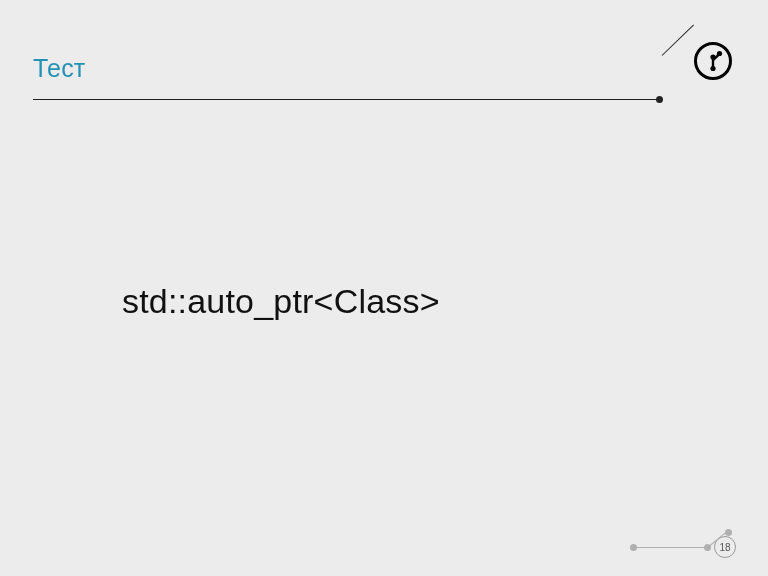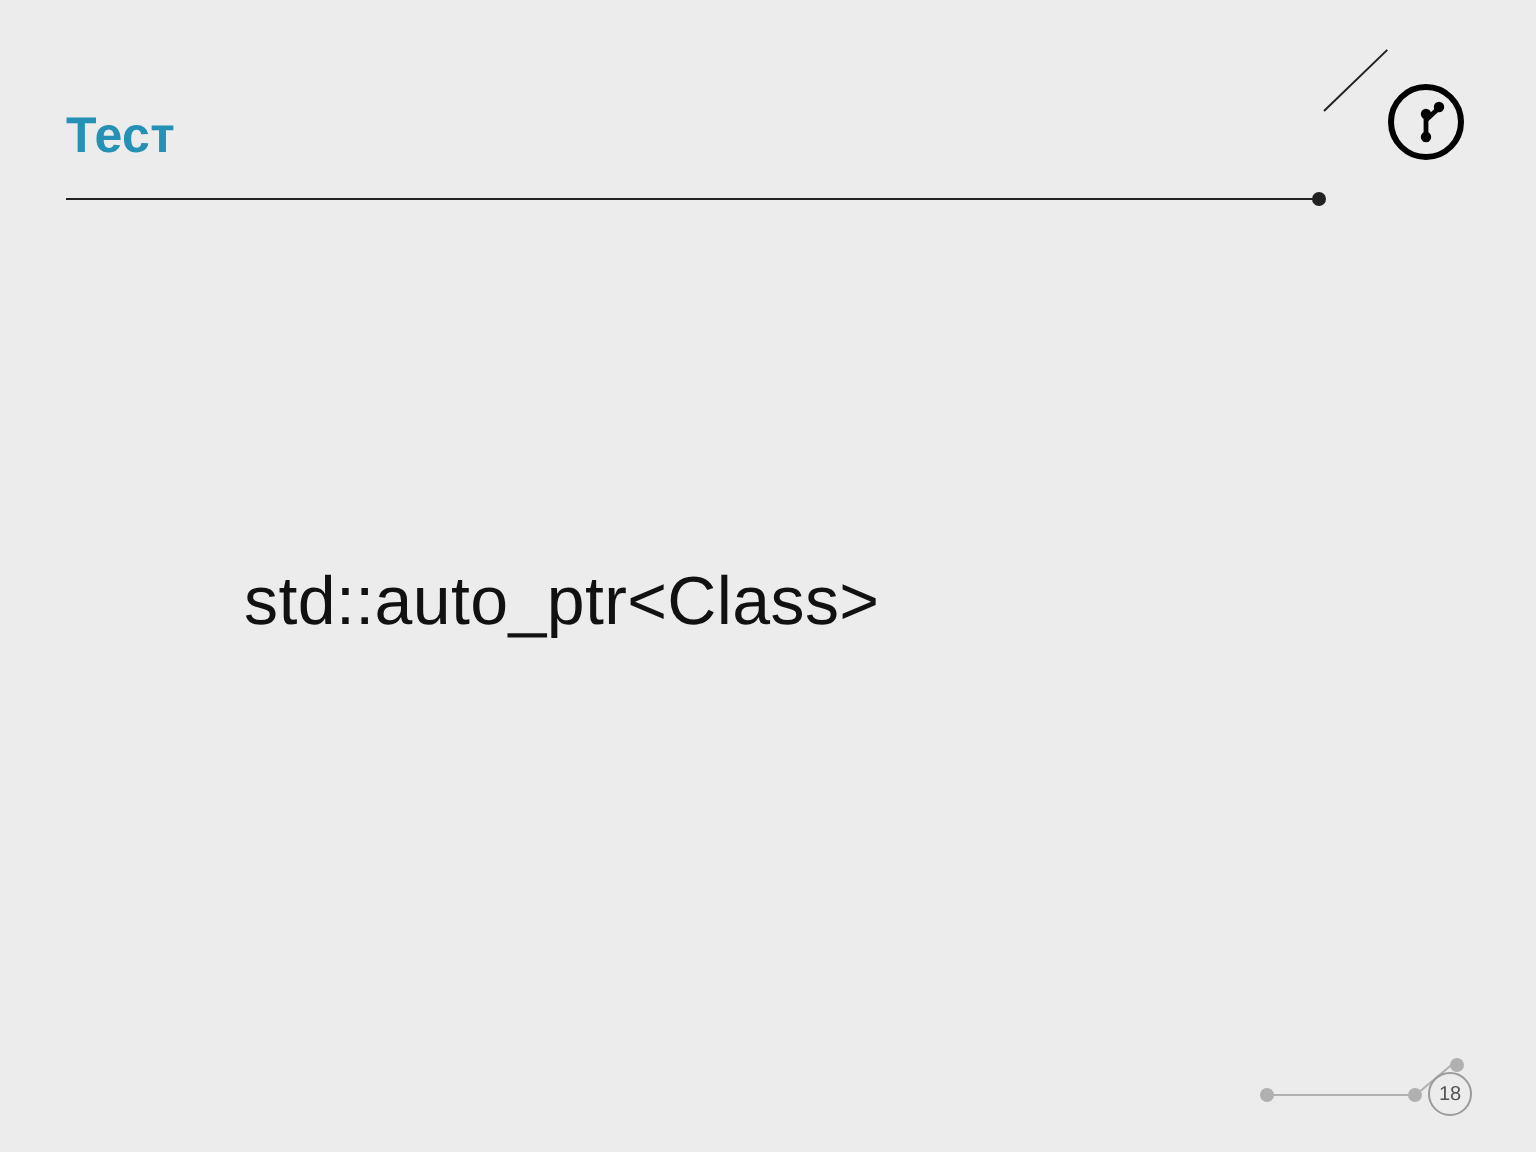--- a/index.html
+++ b/index.html
@@ -10,21 +10,21 @@
       position: relative;
       font-family: "Helvetica Neue", Helvetica, Arial, sans-serif;
       overflow: hidden;
     }
     .title {
       position: absolute;
       top: 54px;
       left: 33px;
       color: #2491b5;
       font-size: 25px;
-      font-weight: 700;
+      font-weight: 400;
       letter-spacing: 0.2px;
     }
     .rule-line {
       position: absolute;
       top: 99px;
       left: 33px;
       width: 625px;
       height: 1px;
       background: #222;
     }

